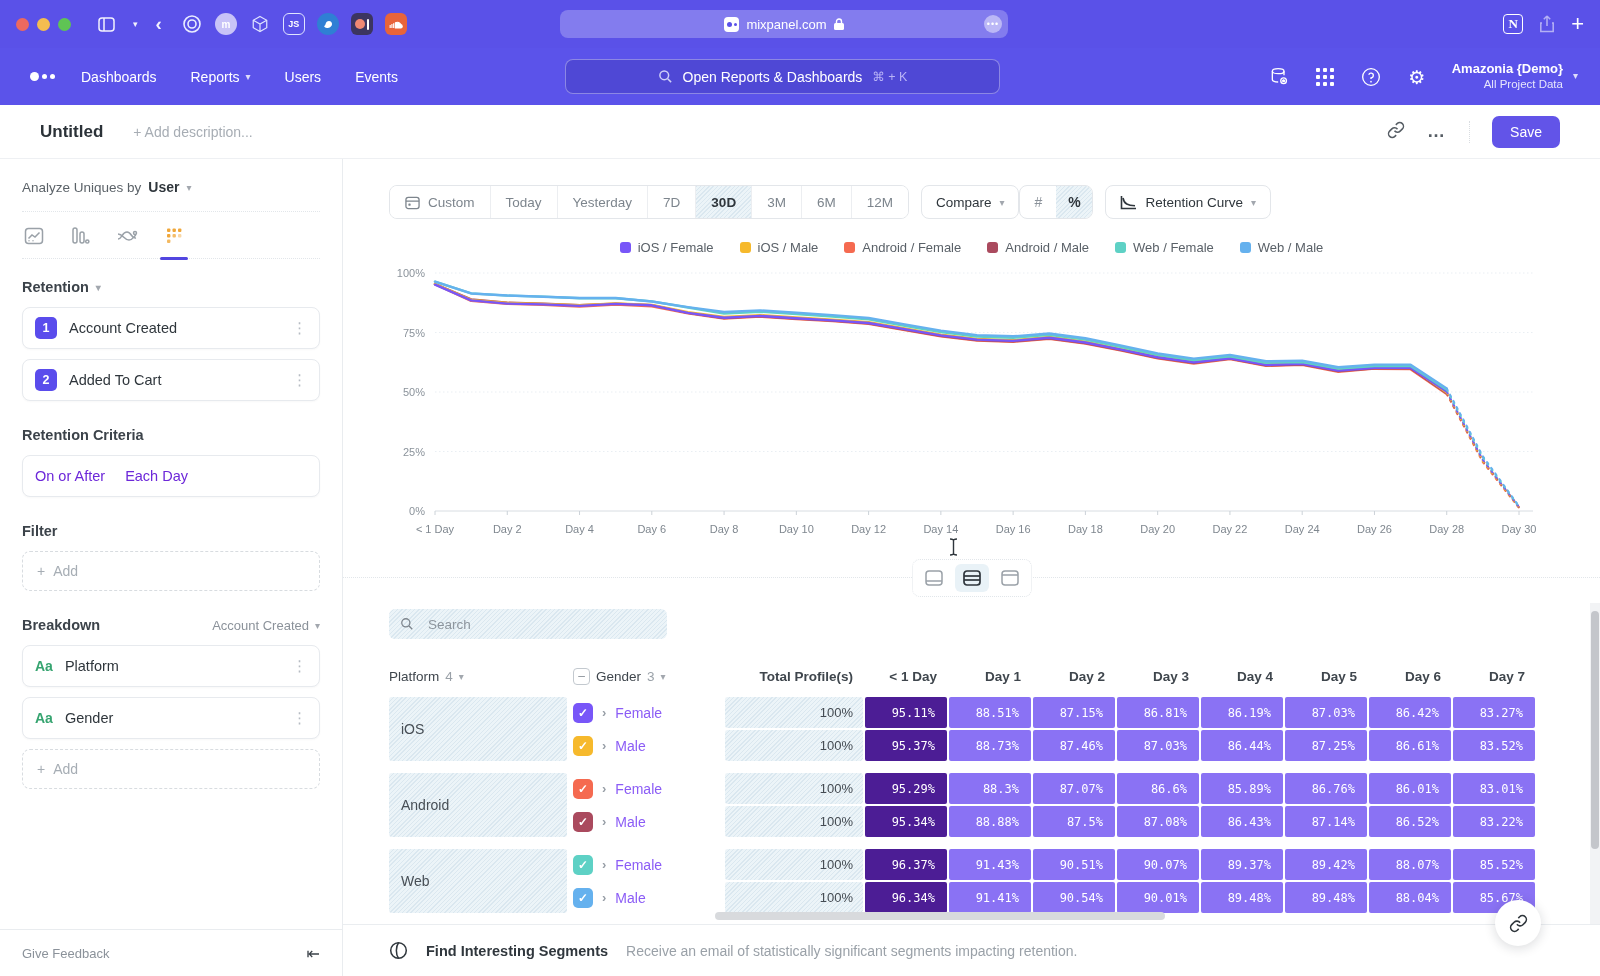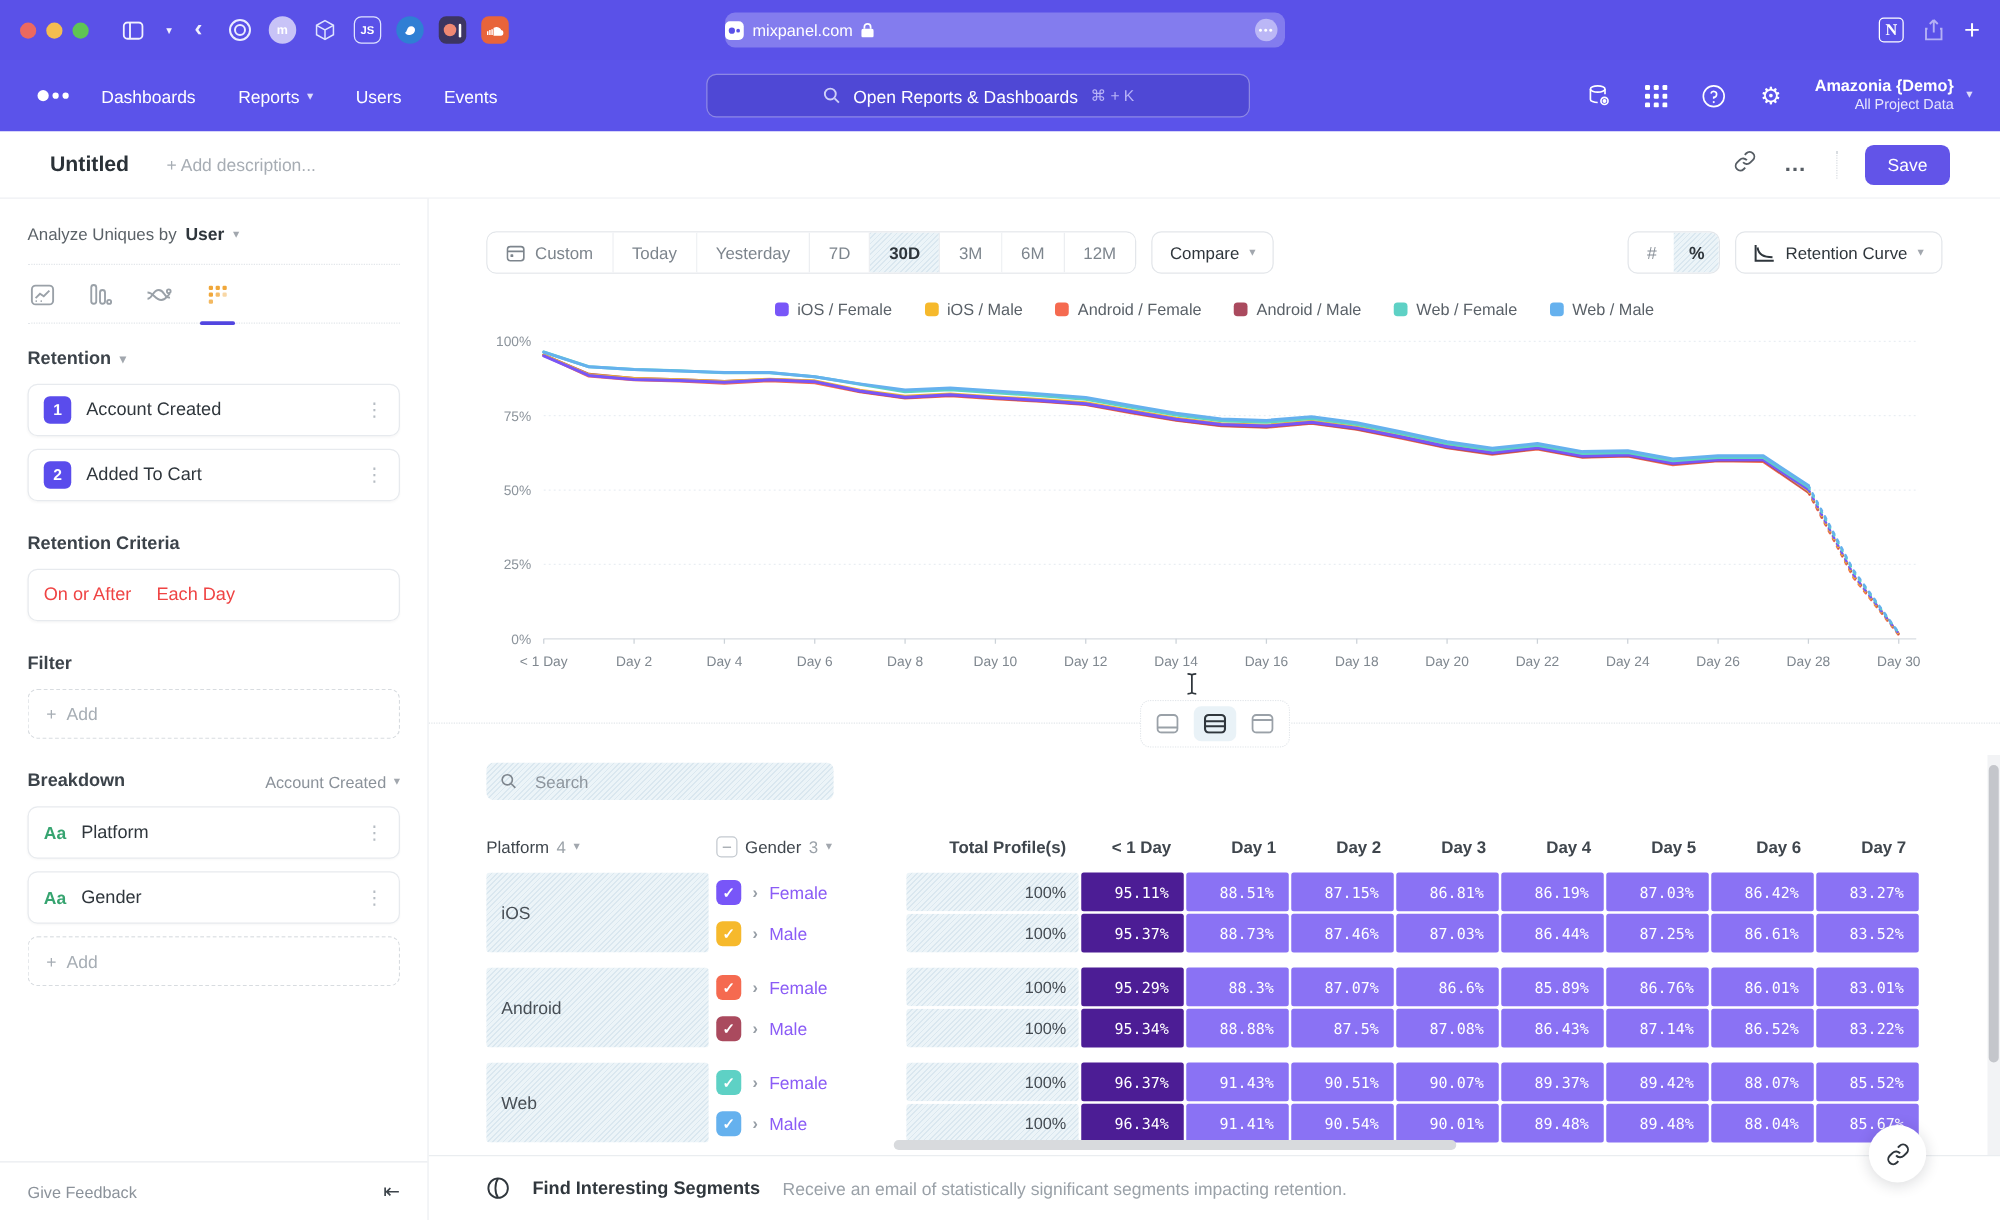--- a/index.html
+++ b/index.html
@@ -9,21 +9,21 @@
   
   .chrome { height:48px; background:#5a51e8; display:flex; align-items:center; padding:0 16px; position:relative; }
   .traffic { display:flex; gap:8px; margin-right:18px; }
   .tl { width:13px; height:13px; border-radius:50%; }
   .tl.red{background:#ec695f;} .tl.yel{background:#f4bd50;} .tl.grn{background:#5fc454;}
   .chrome-ic { color:#fff; opacity:.92; margin:0 9px; display:flex; align-items:center; }
   .ext-row { display:flex; align-items:center; gap:12px; margin-left:10px; }
   .ext { width:22px; height:22px; border-radius:6px; display:flex; align-items:center; justify-content:center; font-size:10px; color:#fff; }
   .ext.tile { background:rgba(255,255,255,.18); }
   .urlbar { position:absolute; left:560px; width:448px; top:10px; height:28px; border-radius:8px;
-            background:rgba(255,255,255,.25); display:flex; align-items:center; gap:7px; color:#fff; font-size:13px;margin-left:20px; }
+            background:rgba(255,255,255,.25); display:flex; align-items:center; justify-content:center; gap:7px; color:#fff; font-size:13px; }
   .url-fav { width:15px; height:15px; border-radius:4px; background:#fff; display:flex; align-items:center; justify-content:center; gap:1.5px; }
   .url-fav i { width:3px; height:3px; border-radius:50%; background:#5a51e8; display:block; }
   .url-fav i:first-child{ width:5px; height:5px; }
   .url-more { position:absolute; right:6px; top:5px; width:18px; height:18px; border-radius:50%; background:rgba(255,255,255,.45); color:#fff; font-size:9px; display:flex; align-items:center; justify-content:center; letter-spacing:1px; }
   .chrome-right { position:absolute; right:16px; display:flex; align-items:center; gap:16px; color:#fff; }
   .notion { width:20px; height:20px; border:1.6px solid #fff; border-radius:4px; font-family:"Liberation Serif",serif; font-weight:700; font-size:13px; display:flex; align-items:center; justify-content:center; }
   .plus { font-size:22px; font-weight:300; line-height:1; }
 
   
   .nav { height:57px; background:#5b53ea; display:flex; align-items:center; padding:0 24px; position:relative; }
@@ -65,30 +65,30 @@
   .tab { padding-bottom:12px; position:relative; display:flex; }
   .tab.active::after { content:""; position:absolute; left:-4px; right:-4px; bottom:-2px; height:3px; background:#5246e0; border-radius:2px; }
   .side-h { font-size:14.5px; font-weight:700; color:#3c434a; margin:20px 0 12px; display:flex; align-items:center; gap:7px; }
   .side-h .chev { color:#8b929a; }
   .card { border:1px solid #e7eaee; border-radius:8px; height:42px; display:flex; align-items:center; padding:0 12px; margin-bottom:10px; background:#fff; box-shadow:0 1px 2px rgba(16,24,40,.03); }
   .stepnum { width:22px; height:22px; border-radius:5px; background:#5a4cec; color:#fff; font-size:12.5px; font-weight:700; display:flex; align-items:center; justify-content:center; }
   .card .lbl { margin-left:12px; font-size:14.5px; color:#2f363c; }
   .kebab { margin-left:auto; color:#b6bcc3; font-size:15px; }
   .aa { color:#36a470; font-size:14px; font-weight:700; }
   .crit-card { gap:20px; }
-  .crit-card span { font-size:14.5px; color:#ef4444; }
+  .crit-card span { font-size:14.5px; color:#6d28d9; }
   .add-box { border:1px dashed #d8dce0; border-radius:8px; height:40px; display:flex; align-items:center; gap:8px; padding:0 14px; color:#a6adb4; font-size:14px; margin-bottom:10px; }
   .bd-head { display:flex; align-items:center; }
   .bd-head .right { margin-left:auto; font-size:13px; color:#8b929a; font-weight:400; display:flex; gap:6px; align-items:center; }
   .side-foot { height:47px; border-top:1px solid #e9ecef; display:flex; align-items:center; justify-content:space-between; padding:0 22px; color:#8b929a; font-size:13px; }
   .collapse-ic { color:#3c434a; font-size:16px; }
 
   
   .main { flex:1; display:flex; flex-direction:column; position:relative; background:#fff; overflow:hidden; }
-  .controls { display:flex; align-items:flex-start; justify-content:space-between; padding:26px 46px 0 46px; }
+  .controls { display:flex; align-items:flex-start; padding:26px 46px 0 46px; }
   .ctrl-left { display:flex; gap:12px; }
   .seg { display:flex; border:1px solid #e3e6ea; border-radius:8px; overflow:hidden; height:34px; }
   .range-chip { display:flex; align-items:center; gap:8px; padding:0 15px; font-size:13.5px; color:#7d858d; border-right:1px solid #eceef1; background:#fff; }
   .range-chip:last-child { border-right:none; }
   .range-chip.active { color:#2f363c; font-weight:700; }
   .btn { display:flex; align-items:center; gap:8px; border:1px solid #e3e6ea; border-radius:8px; height:34px; padding:0 14px; font-size:13.5px; color:#2f363c; background:#fff; }
   .ctrl-right { display:flex; gap:12px; }
   .mode-seg { display:flex; border:1px solid #e3e6ea; border-radius:8px; overflow:hidden; height:34px; }
   .mode { width:36px; display:flex; align-items:center; justify-content:center; font-size:14px; color:#8b929a; }
   .mode.active { color:#2f363c; font-weight:600; }

